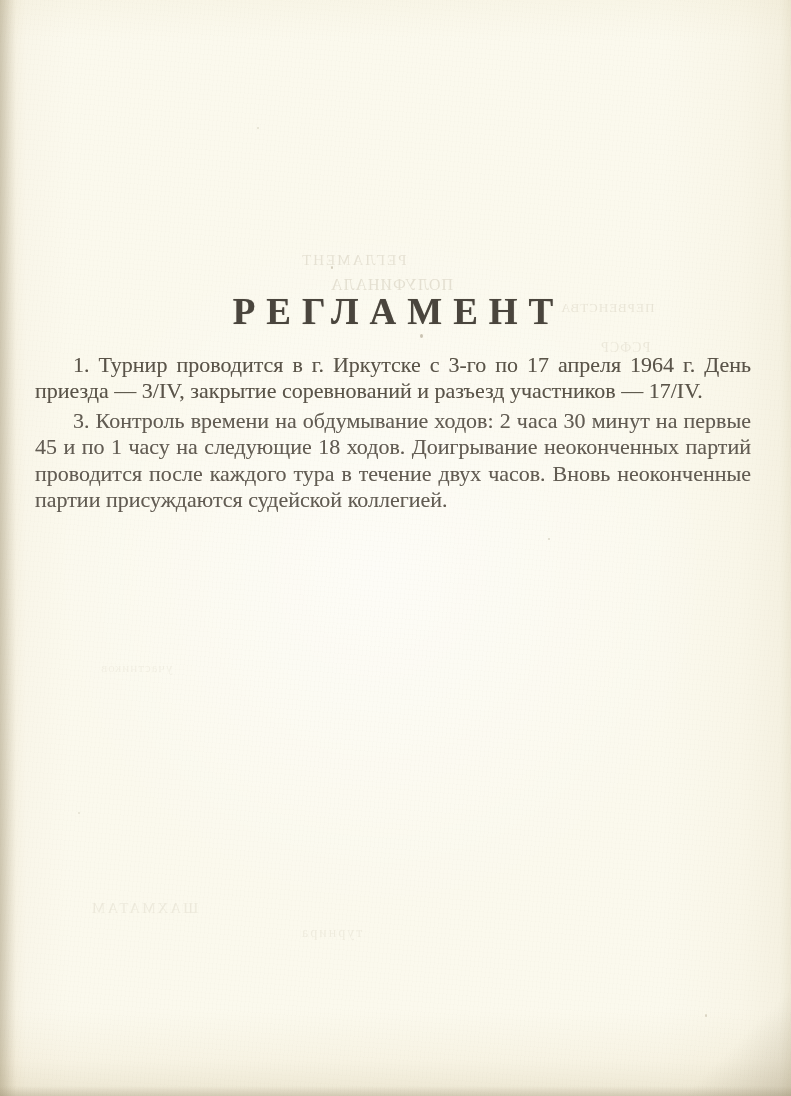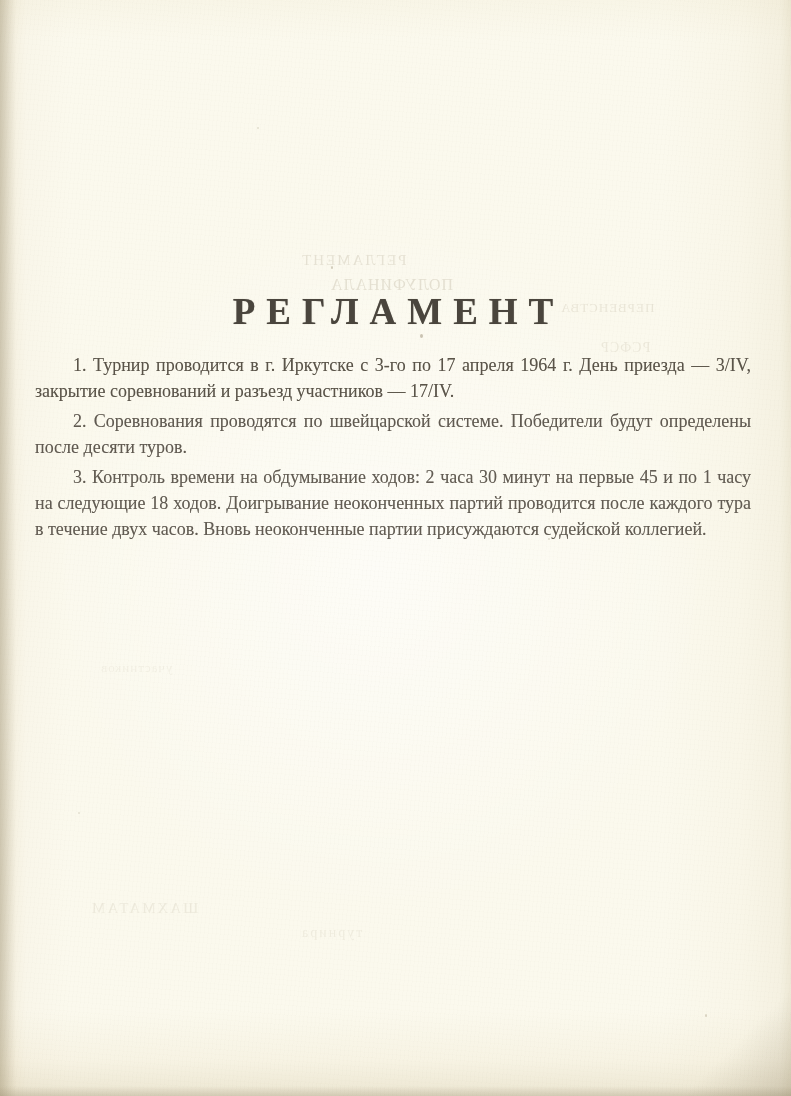--- a/index.html
+++ b/index.html
@@ -156,21 +156,21 @@
 
   .body-block {
     padding-top: 22px;
   }
 
   .para {
     margin: 0 0 3px 0;
     text-align: justify;
     text-justify: inter-word;
     text-indent: 38px;
-    font-size: 18px;
+    font-size: 22px;
     line-height: 26.4px;
     color: #5e584f;
     font-family: "Liberation Serif", "DejaVu Serif", serif;
     hyphens: manual;
     text-shadow: 0 0 0.5px rgba(94,88,79,0.35);
   }
   .para:last-child { margin-bottom: 0; }
 
   
   .para.p1 { color: #5a5449; }
@@ -201,21 +201,20 @@
   <div class="speck" style="left:705px; top:1014px; width:2px; height:3px; opacity:0.30;"></div>
   <div class="speck" style="left:78px; top:812px; width:2px; height:2px; opacity:0.20;"></div>
 
   <div class="content">
 
     <h1 class="doc-title">РЕГЛАМЕНТ</h1>
 
 
     <div class="body-block">
       <p class="para p1">1. Турнир проводится в г. Иркутске с 3-го по 17 апреля 1964 г. День приезда — 3/IV, закрытие соревнований и разъезд участников — 17/IV.</p>
-      <p class="para p2">2. Соревнования проводятся по швейцарской системе. Победители будут определены после десяти туров.</p>
       <p class="para p3">3. Контроль времени на обдумывание ходов: 2 часа 30 минут на первые 45 и по 1 часу на следующие 18 ходов. Доигрывание неоконченных партий проводится после каждого тура в течение двух часов. Вновь неоконченные партии присуждаются судейской коллегией.</p>
     </div>
 
   </div>
 
   <div class="left-edge"></div>
   <div class="bottom-edge"></div>
   <div class="corner-shadow"></div>
 
 </div>

